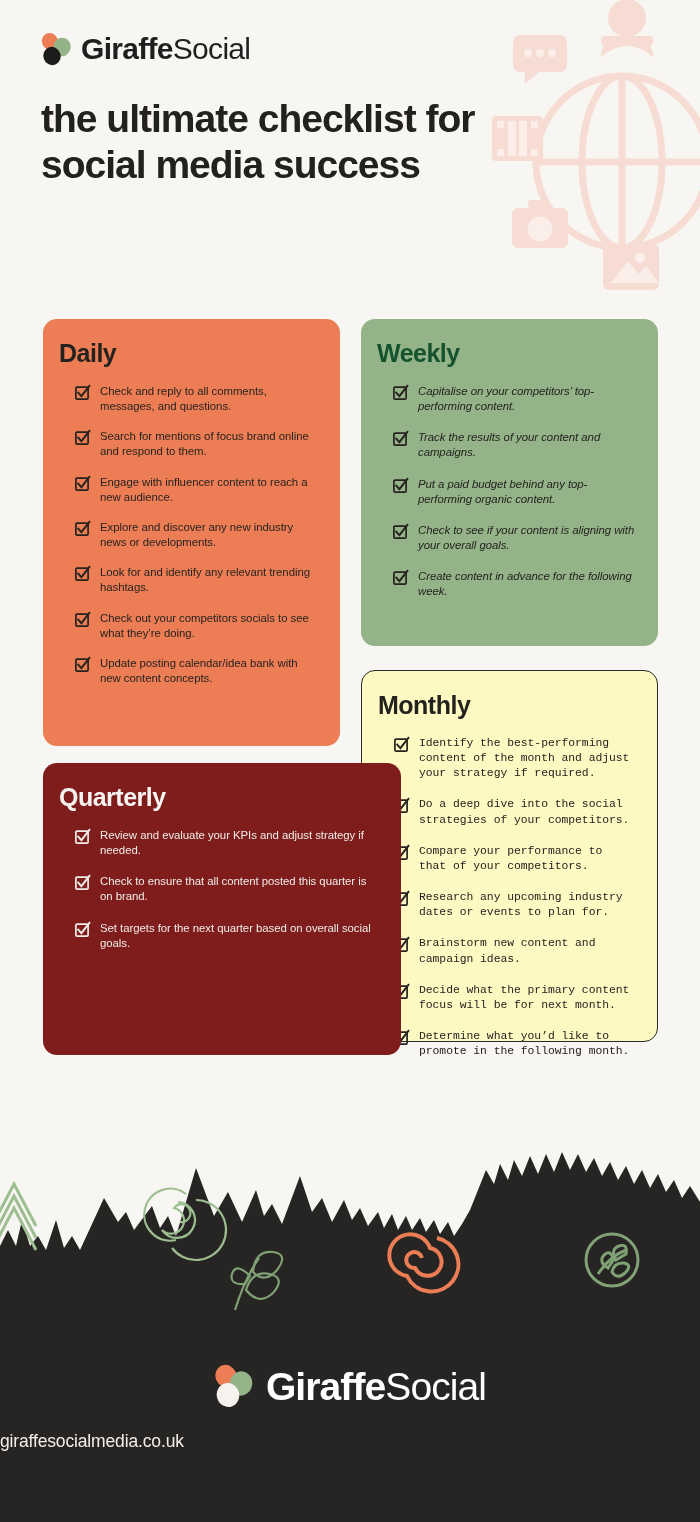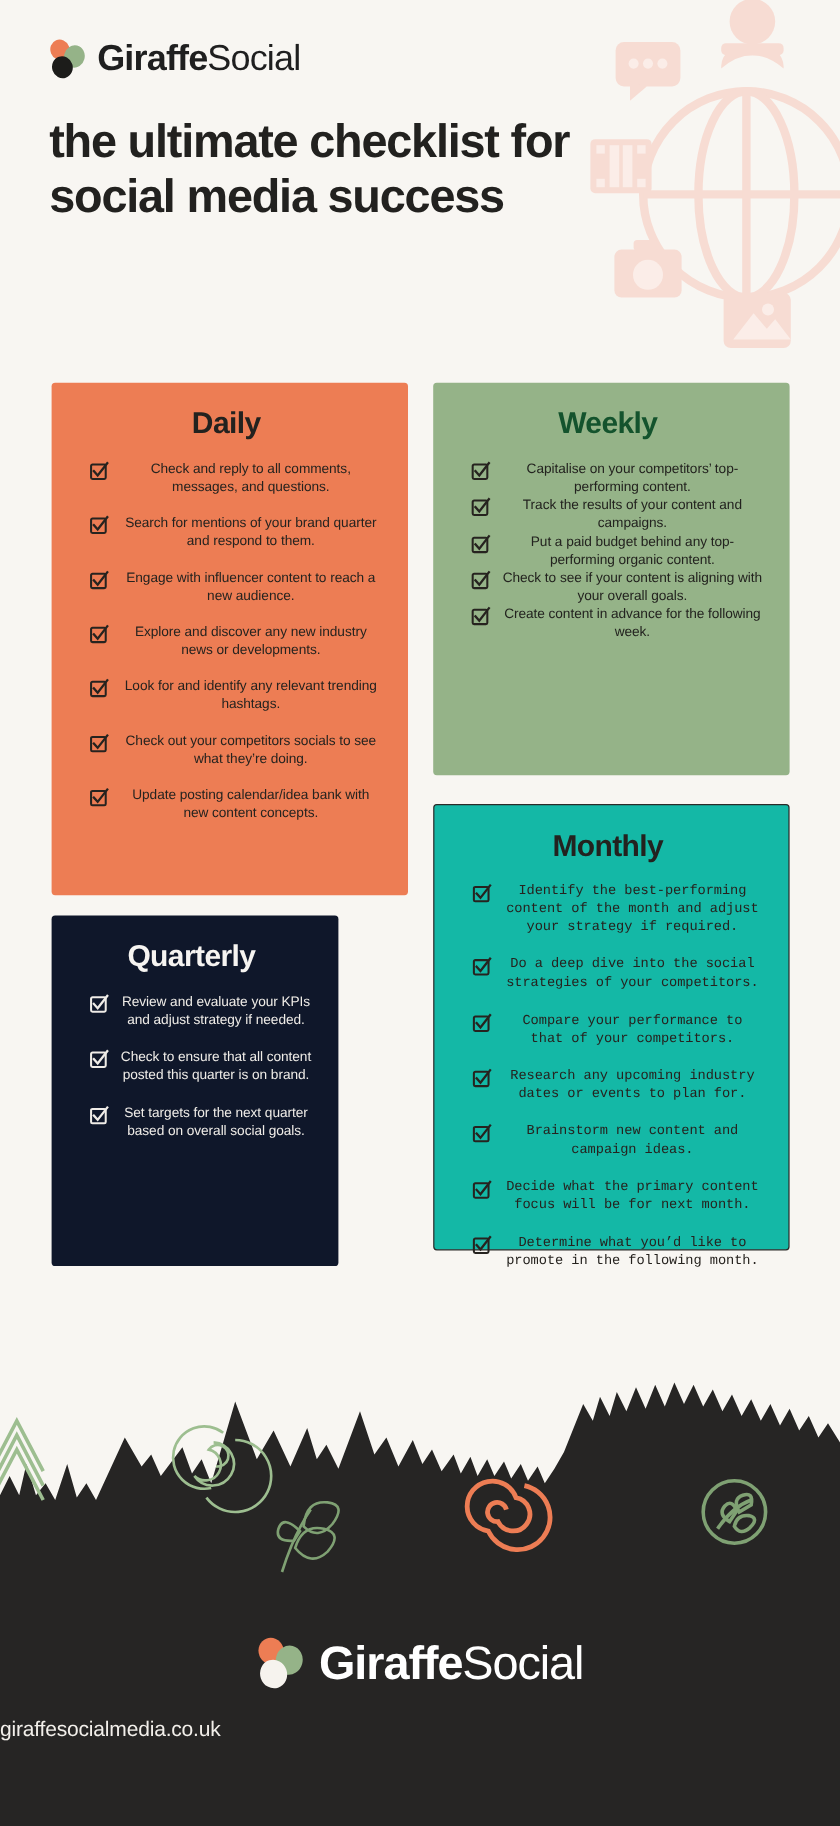--- a/index.html
+++ b/index.html
@@ -77,23 +77,22 @@
     font-weight: 700;
     line-height: 1.17;
     letter-spacing: -1.0px;
     color: #22211F;
     z-index: 4;
   }
 
   
   .card {
     position: absolute;
-    border-radius: 3px;
+    border-radius: 14px;
     padding: 22px 22px 20px 16px;
-    text-align: center;
   }
 
   .card h2 {
     font-size: 25px;
     font-weight: 700;
     letter-spacing: -0.5px;
     line-height: 1;
     margin-bottom: 18px;
   }
 
@@ -106,41 +105,41 @@
 
   .card-weekly {
     left: 361px; top: 319px;
     width: 297px; height: 327px;
     background: #95B388;
   }
   .card-weekly h2 { color: #14532d; }
 
   .card-quarterly {
     left: 43px; top: 763px;
-    width: 239px; height: 292px;
-    background: #0f172a;
+    width: 358px; height: 292px;
+    background: #7f1d1d;
   }
   .card-quarterly h2 { color: #F6F4F1; }
 
   .card-monthly {
     left: 361px; top: 670px;
     width: 297px; height: 372px;
-    background: #14b8a6;
+    background: #fef9c3;
     border: 1.6px solid #2A2A28;
   }
   .card-monthly h2 { color: #23221F; }
 
   
   ul.check-list {
     list-style: none;
     display: flex;
     flex-direction: column;
   }
   .card-daily ul.check-list { gap: 15px; }
-  .card-weekly ul.check-list { gap: 0; }
+  .card-weekly ul.check-list { gap: 16px; font-style: italic; }
   .card-quarterly ul.check-list { gap: 16px; }
   .card-monthly ul.check-list { gap: 16px; }
 
   ul.check-list li {
     display: flex;
     align-items: flex-start;
     gap: 10px;
     padding-left: 16px;
   }
 
@@ -292,21 +291,21 @@
           </span>
           <span class="item-text">Check and reply to all comments, messages, and questions.</span>
         </li>
         <li>
           <span class="cbox">
             <svg width="15" height="15" viewBox="0 0 15 15">
               <rect x="0.9" y="2.1" width="12.2" height="12.0" rx="1.2" fill="none" stroke="#26231F" stroke-width="1.7"></rect>
               <path d="M3.2 7.6 L6.4 11.2 L14.4 0.9" fill="none" stroke="#26231F" stroke-width="1.9" stroke-linecap="square" stroke-linejoin="miter"></path>
             </svg>
           </span>
-          <span class="item-text">Search for mentions of your brand quarter and respond to them.</span>
+          <span class="item-text">Search for mentions of focus brand online and respond to them.</span>
         </li>
         <li>
           <span class="cbox">
             <svg width="15" height="15" viewBox="0 0 15 15">
               <rect x="0.9" y="2.1" width="12.2" height="12.0" rx="1.2" fill="none" stroke="#26231F" stroke-width="1.7"></rect>
               <path d="M3.2 7.6 L6.4 11.2 L14.4 0.9" fill="none" stroke="#26231F" stroke-width="1.9" stroke-linecap="square" stroke-linejoin="miter"></path>
             </svg>
           </span>
           <span class="item-text">Engage with influencer content to reach a new audience.</span>
         </li>

